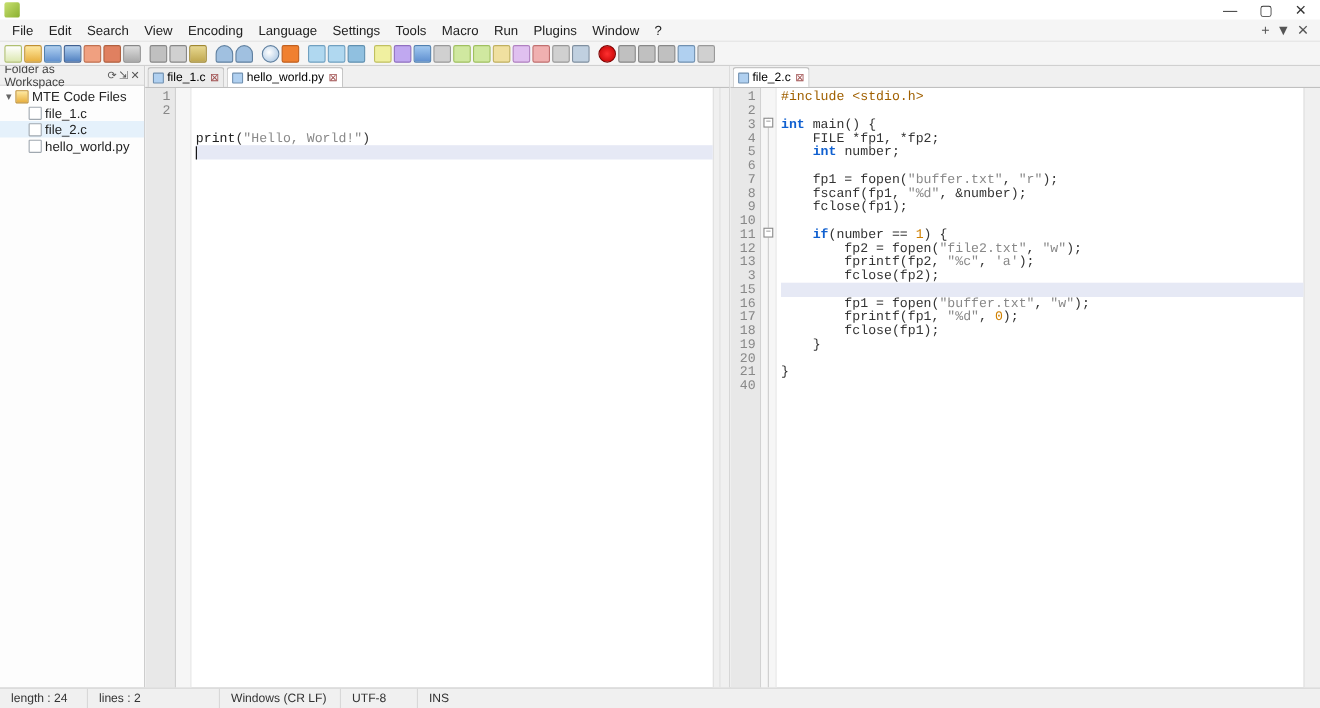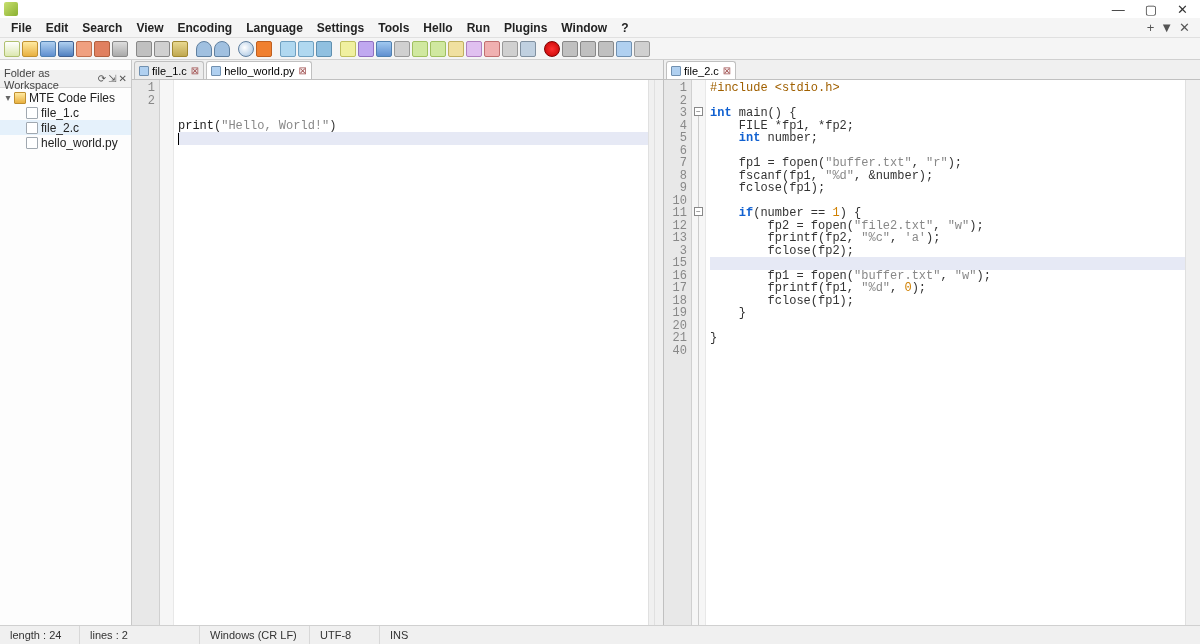--- a/index.html
+++ b/index.html
@@ -39,21 +39,20 @@
   display: flex;
   align-items: center;
   padding: 0 4px;
   border-bottom: 1px solid #e0e0e0;
 }
 .menubar .menu-item {
   padding: 2px 7px;
   cursor: default;
   font-size: 12px;
   color: #222;
-  font-weight: bold;
 }
 .menubar .extras { margin-left: auto; display:flex; gap:6px; padding-right:6px; font-size:13px; color:#555;}
 .toolbar {
   height: 22px;
   background: #f5f5f5;
   border-bottom: 1px solid #d0d0d0;
   display: flex;
   align-items: center;
   padding: 0 4px;
   gap: 2px;
@@ -111,21 +110,20 @@
 }
 .sidebar-header {
   height: 18px;
   background: #f0f0f0;
   border-bottom: 1px solid #d8d8d8;
   display: flex;
   align-items: center;
   padding: 0 4px;
   font-size: 11px;
   color: #444;
-  margin-top: 10px;
 }
 .sidebar-header .sh-ctrls { margin-left:auto; display:flex; gap:2px;}
 .sidebar-header .sh-ctrls span { font-size:10px; color:#555; cursor:default;}
 .tree {
   padding: 2px 0;
   font-size: 12px;
   color: #222;
 }
 .tree-row { display:flex; align-items:center; height:15px; padding:0 2px; white-space:nowrap;}
 .tree-row.selected { background:#e5f1fb; }
@@ -271,21 +269,21 @@
 
 <div class="menubar">
   <span class="menu-item">File</span>
   <span class="menu-item">Edit</span>
   <span class="menu-item">Search</span>
   <span class="menu-item">View</span>
   <span class="menu-item">Encoding</span>
   <span class="menu-item">Language</span>
   <span class="menu-item">Settings</span>
   <span class="menu-item">Tools</span>
-  <span class="menu-item">Hello</span>
+  <span class="menu-item">Macro</span>
   <span class="menu-item">Run</span>
   <span class="menu-item">Plugins</span>
   <span class="menu-item">Window</span>
   <span class="menu-item">?</span>
   <div class="extras">
     <span>+</span>
     <span>▼</span>
     <span>✕</span>
   </div>
 </div>

